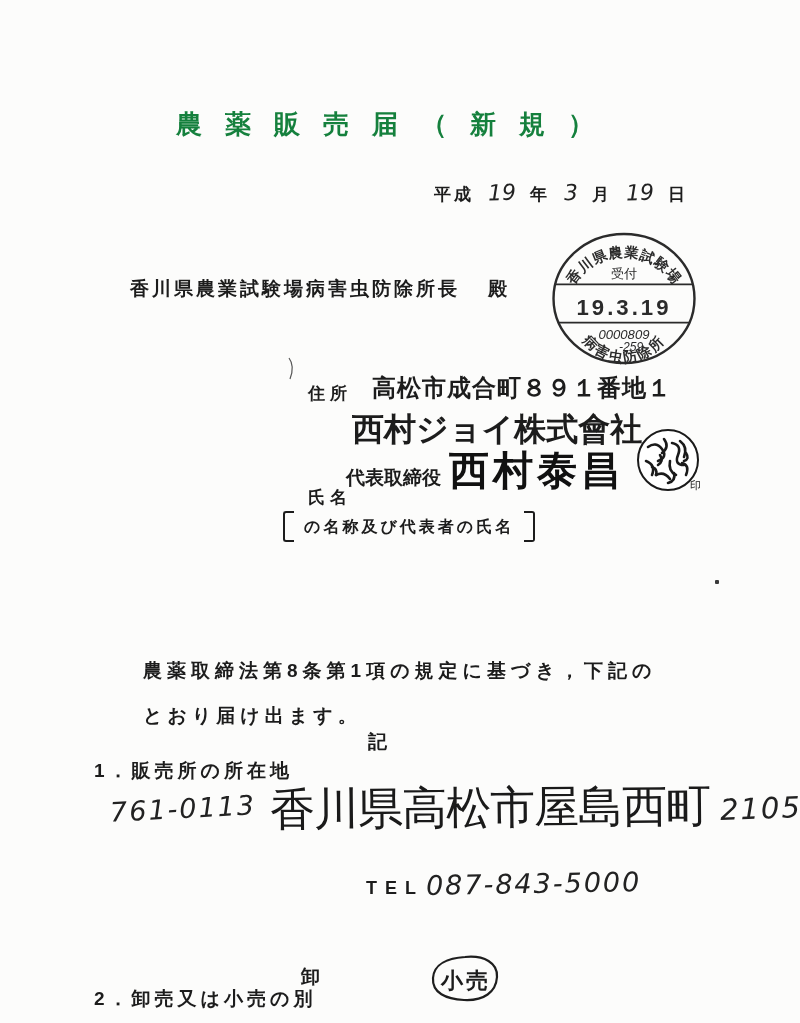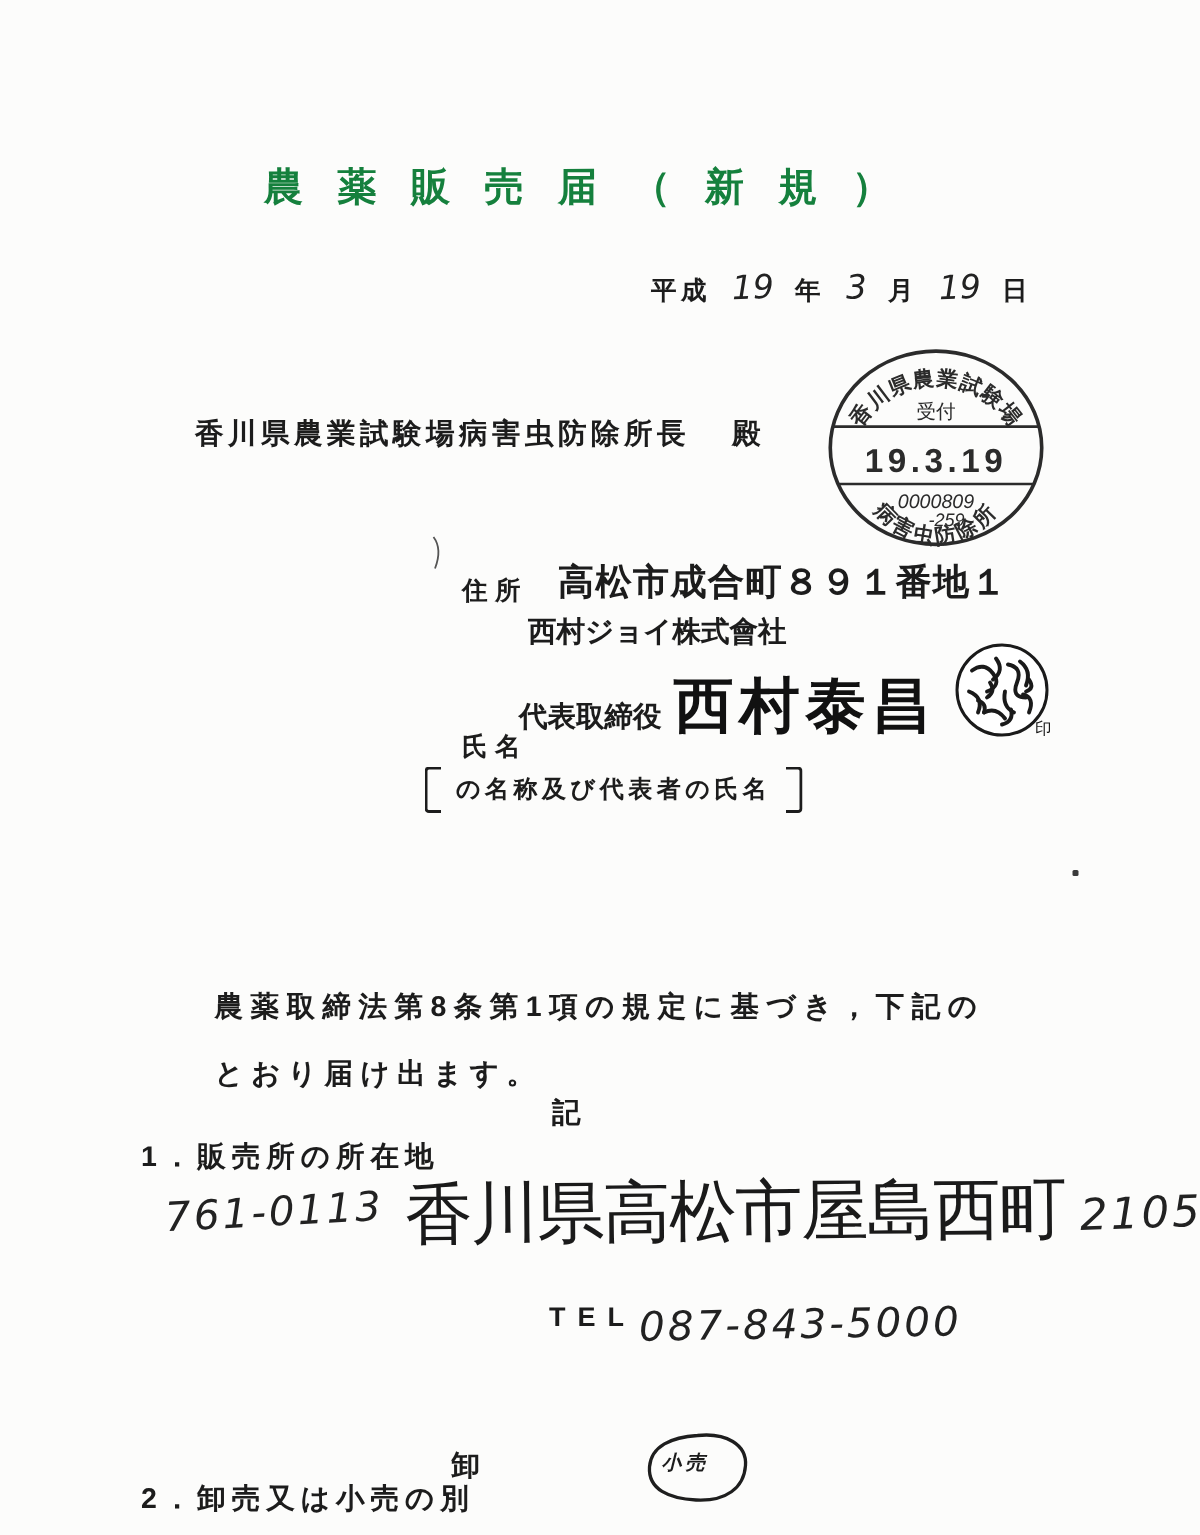--- a/index.html
+++ b/index.html
@@ -21,48 +21,48 @@
   .addressee{left:130px;top:276px;font-size:19px;font-weight:700;letter-spacing:3px;text-align:center;}
   .addressee .honorific{margin-left:28px;letter-spacing:0;}
 
   .stamp-svg{left:548px;top:226px;}
   .seal-svg{left:634px;top:427px;}
 
   .lbl{font-size:17px;font-weight:700;letter-spacing:5px;}
   .addr-label{left:308px;top:382px;}
   .name-label{left:308px;top:486px;}
   .addr-line{left:372px;top:372px;font-size:24px;font-weight:600;letter-spacing:1px;text-align:right;}
-  .company-line{left:352px;top:408px;font-size:19px;font-weight:600;}
+  .company-line{left:352px;top:408px;font-size:32px;font-weight:600;}
   .rep-row{left:346px;top:443px;display:flex;align-items:center;}
   .rep-role{font-size:19px;font-weight:700;margin-top:14px;}
   .rep-name{font-size:40px;font-weight:700;letter-spacing:4px;margin-left:8px;color:#111;}
 
   .bracket-note{left:283px;top:511px;display:flex;align-items:stretch;}
   .bk{width:9px;}
   .bk-l{border-left:2px solid #1c1c1c;border-top:2px solid #1c1c1c;border-bottom:2px solid #1c1c1c;border-radius:3px 0 0 3px;}
   .bk-r{border-right:2px solid #1c1c1c;border-top:2px solid #1c1c1c;border-bottom:2px solid #1c1c1c;border-radius:0 3px 3px 0;}
   .note-lines{padding:4px 10px;font-size:16px;font-weight:600;letter-spacing:3px;line-height:23px;white-space:nowrap;}
 
   .body-l1{left:143px;top:658px;font-size:19px;font-weight:600;letter-spacing:5px;}
   .body-l2{left:143px;top:703px;font-size:19px;font-weight:600;letter-spacing:5px;}
   .marker{left:368px;top:729px;font-size:19px;font-weight:600;}
 
   .s1-heading{left:94px;top:758px;font-size:19px;font-weight:600;letter-spacing:4px;}
   .hw-address-row{left:110px;top:778px;display:flex;align-items:center;}
   .hw-postal{font-size:27px;transform:rotate(-3deg);letter-spacing:2px;}
   .hw-city{font-size:45px;font-weight:500;color:#1a1a1a;margin-left:14px;letter-spacing:-1px;transform:rotate(-0.5deg);}
   .hw-number{font-size:29px;margin-left:10px;letter-spacing:2px;transform:rotate(-2deg);}
 
-  .tel-row{left:366px;top:868px;display:flex;align-items:flex-start;}
+  .tel-row{left:366px;top:868px;display:flex;align-items:flex-end;}
   .tel-label{font-size:18px;font-weight:600;letter-spacing:8px;}
   .tel-number{font-size:27px;margin-left:2px;letter-spacing:2px;transform:rotate(-1deg);}
 
   .s2-heading{left:94px;top:938px;font-size:19px;font-weight:600;letter-spacing:4px;margin-top:48px;}
   .opt-wholesale{left:301px;top:964px;font-size:19px;font-weight:600;}
-  .opt-retail{left:441px;top:966px;font-size:13px;font-weight:600;letter-spacing:3px;font-style:italic;}
+  .opt-retail{left:441px;top:966px;font-size:22px;font-weight:600;letter-spacing:3px;}
   .retail-circle{left:426px;top:953px;}
 
   .artifact-hook{left:284px;top:357px;}
   .speck{left:715px;top:580px;width:4px;height:4px;background:#3a3a3a;border-radius:1px;}
 </style>
 </head>
 <body>
 
 <div class="abs doc-title">農薬販売届（新規）</div>
 

